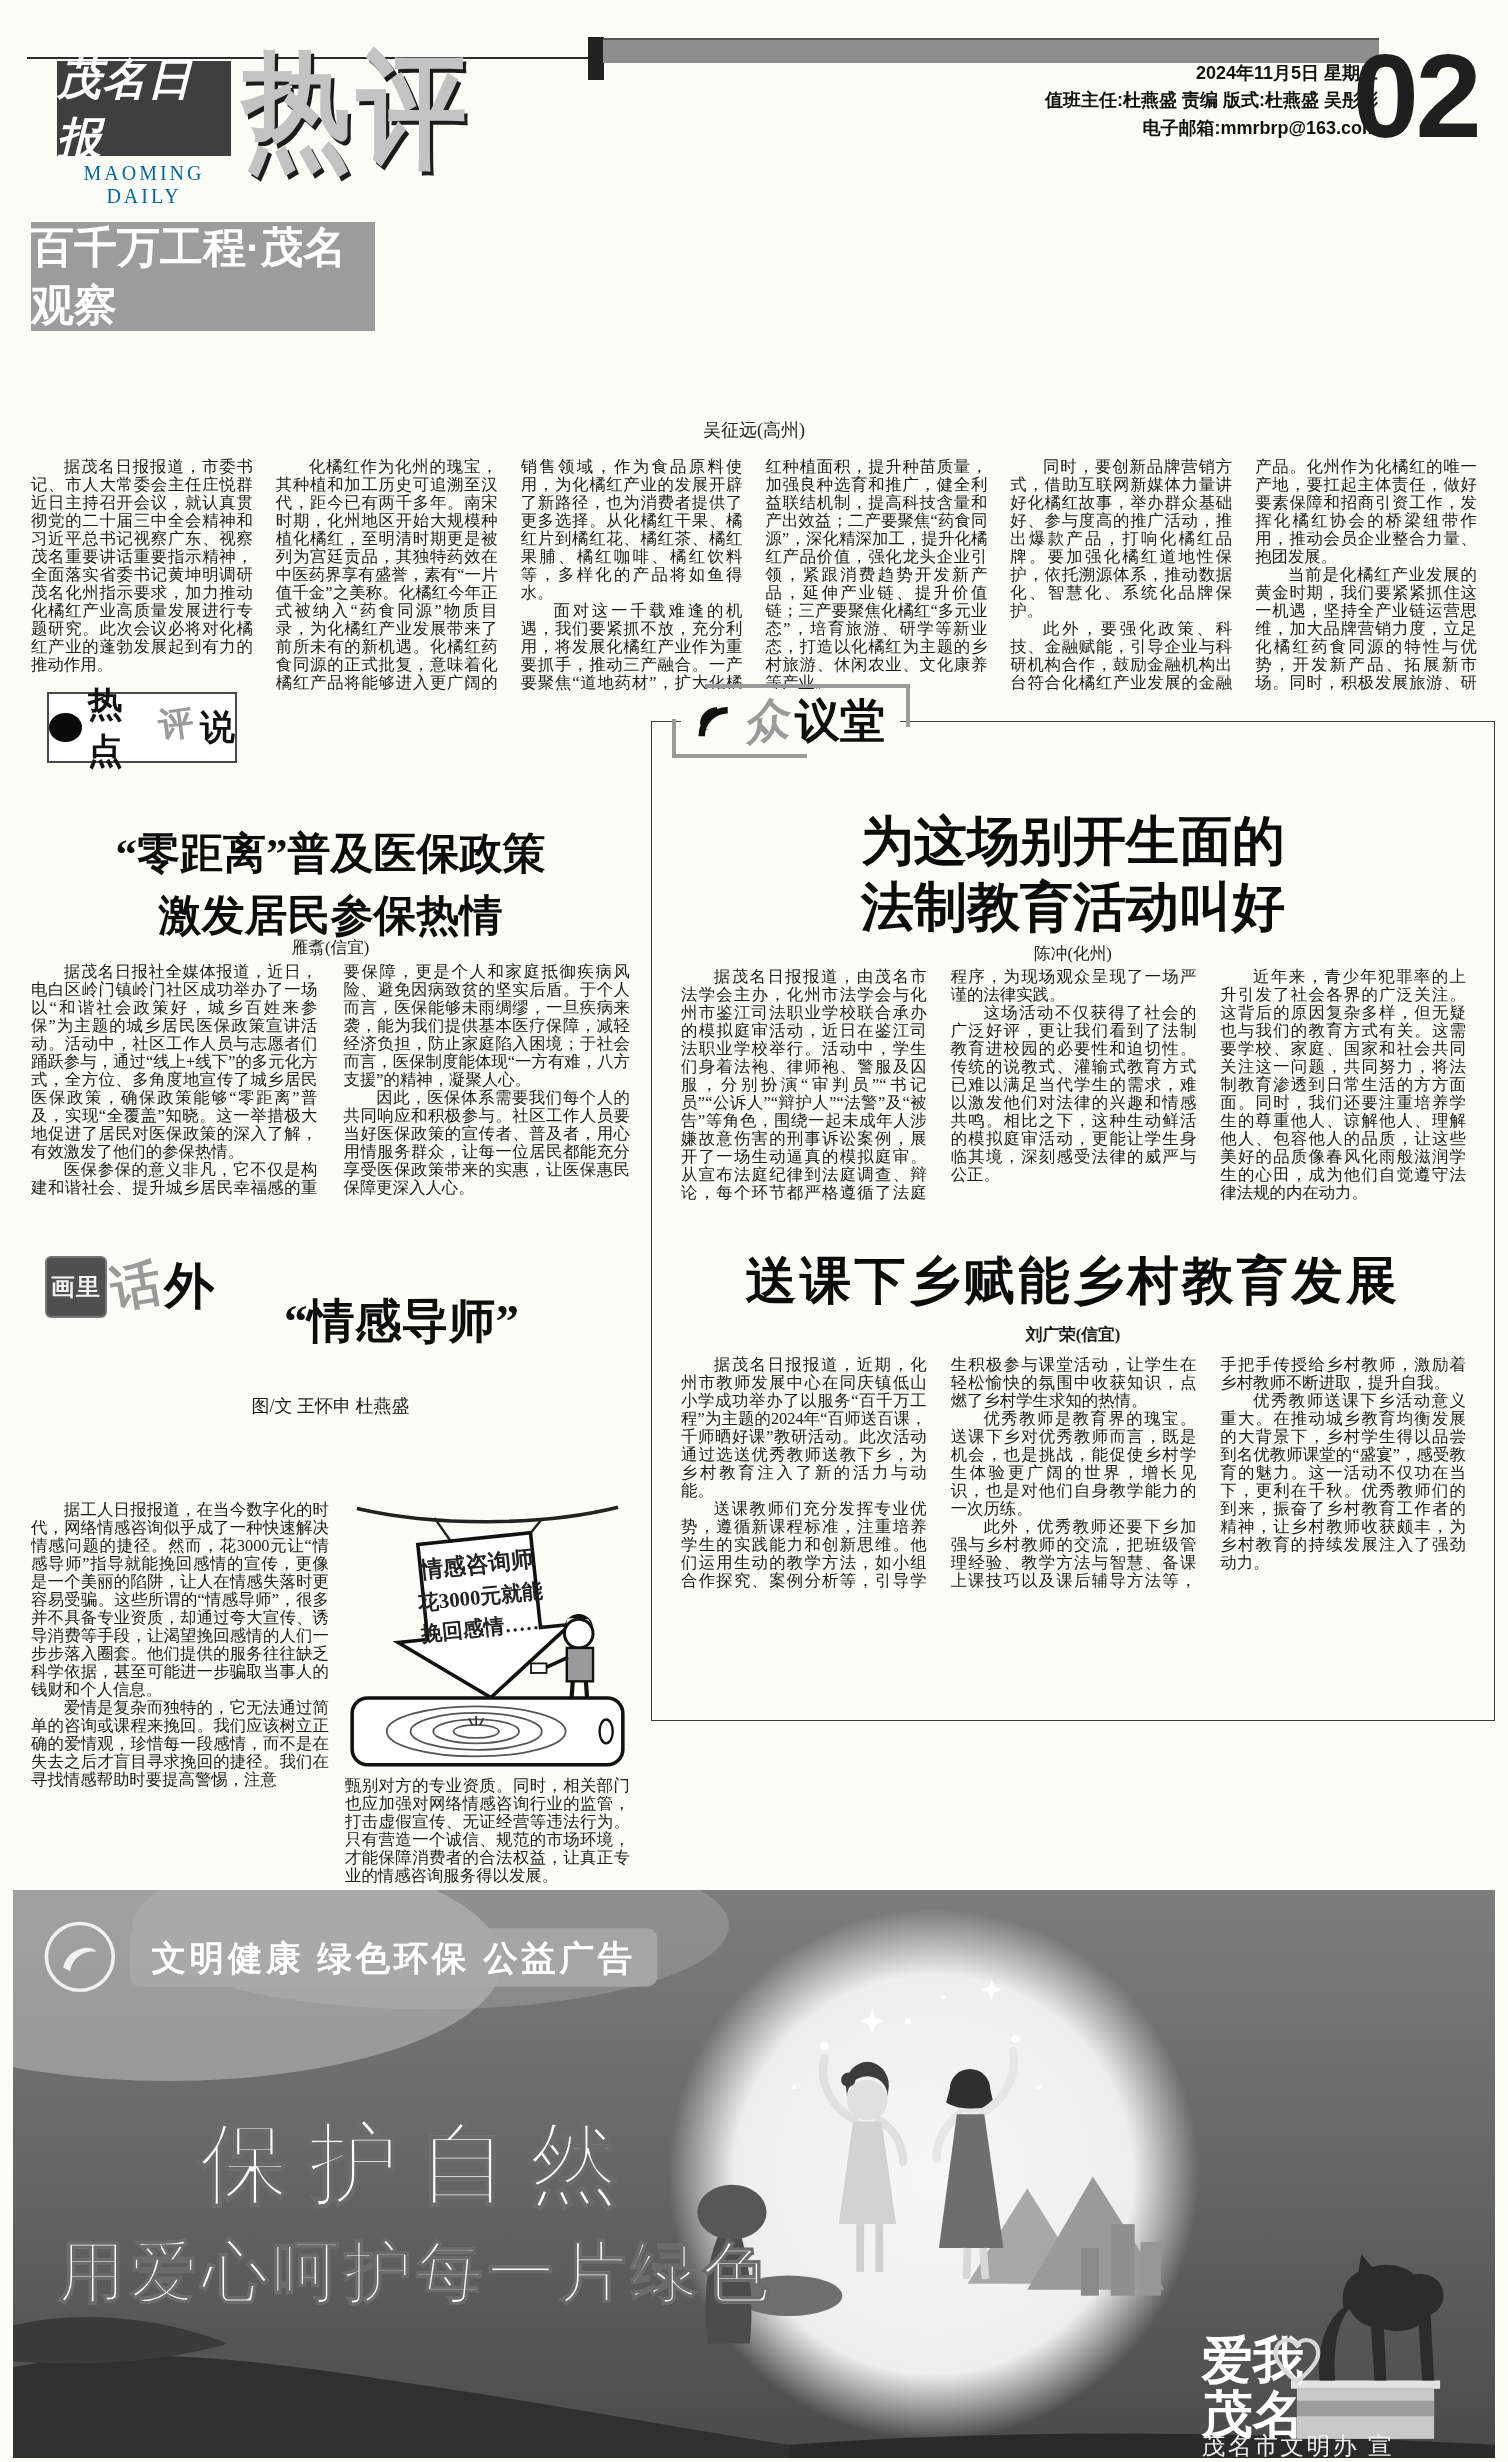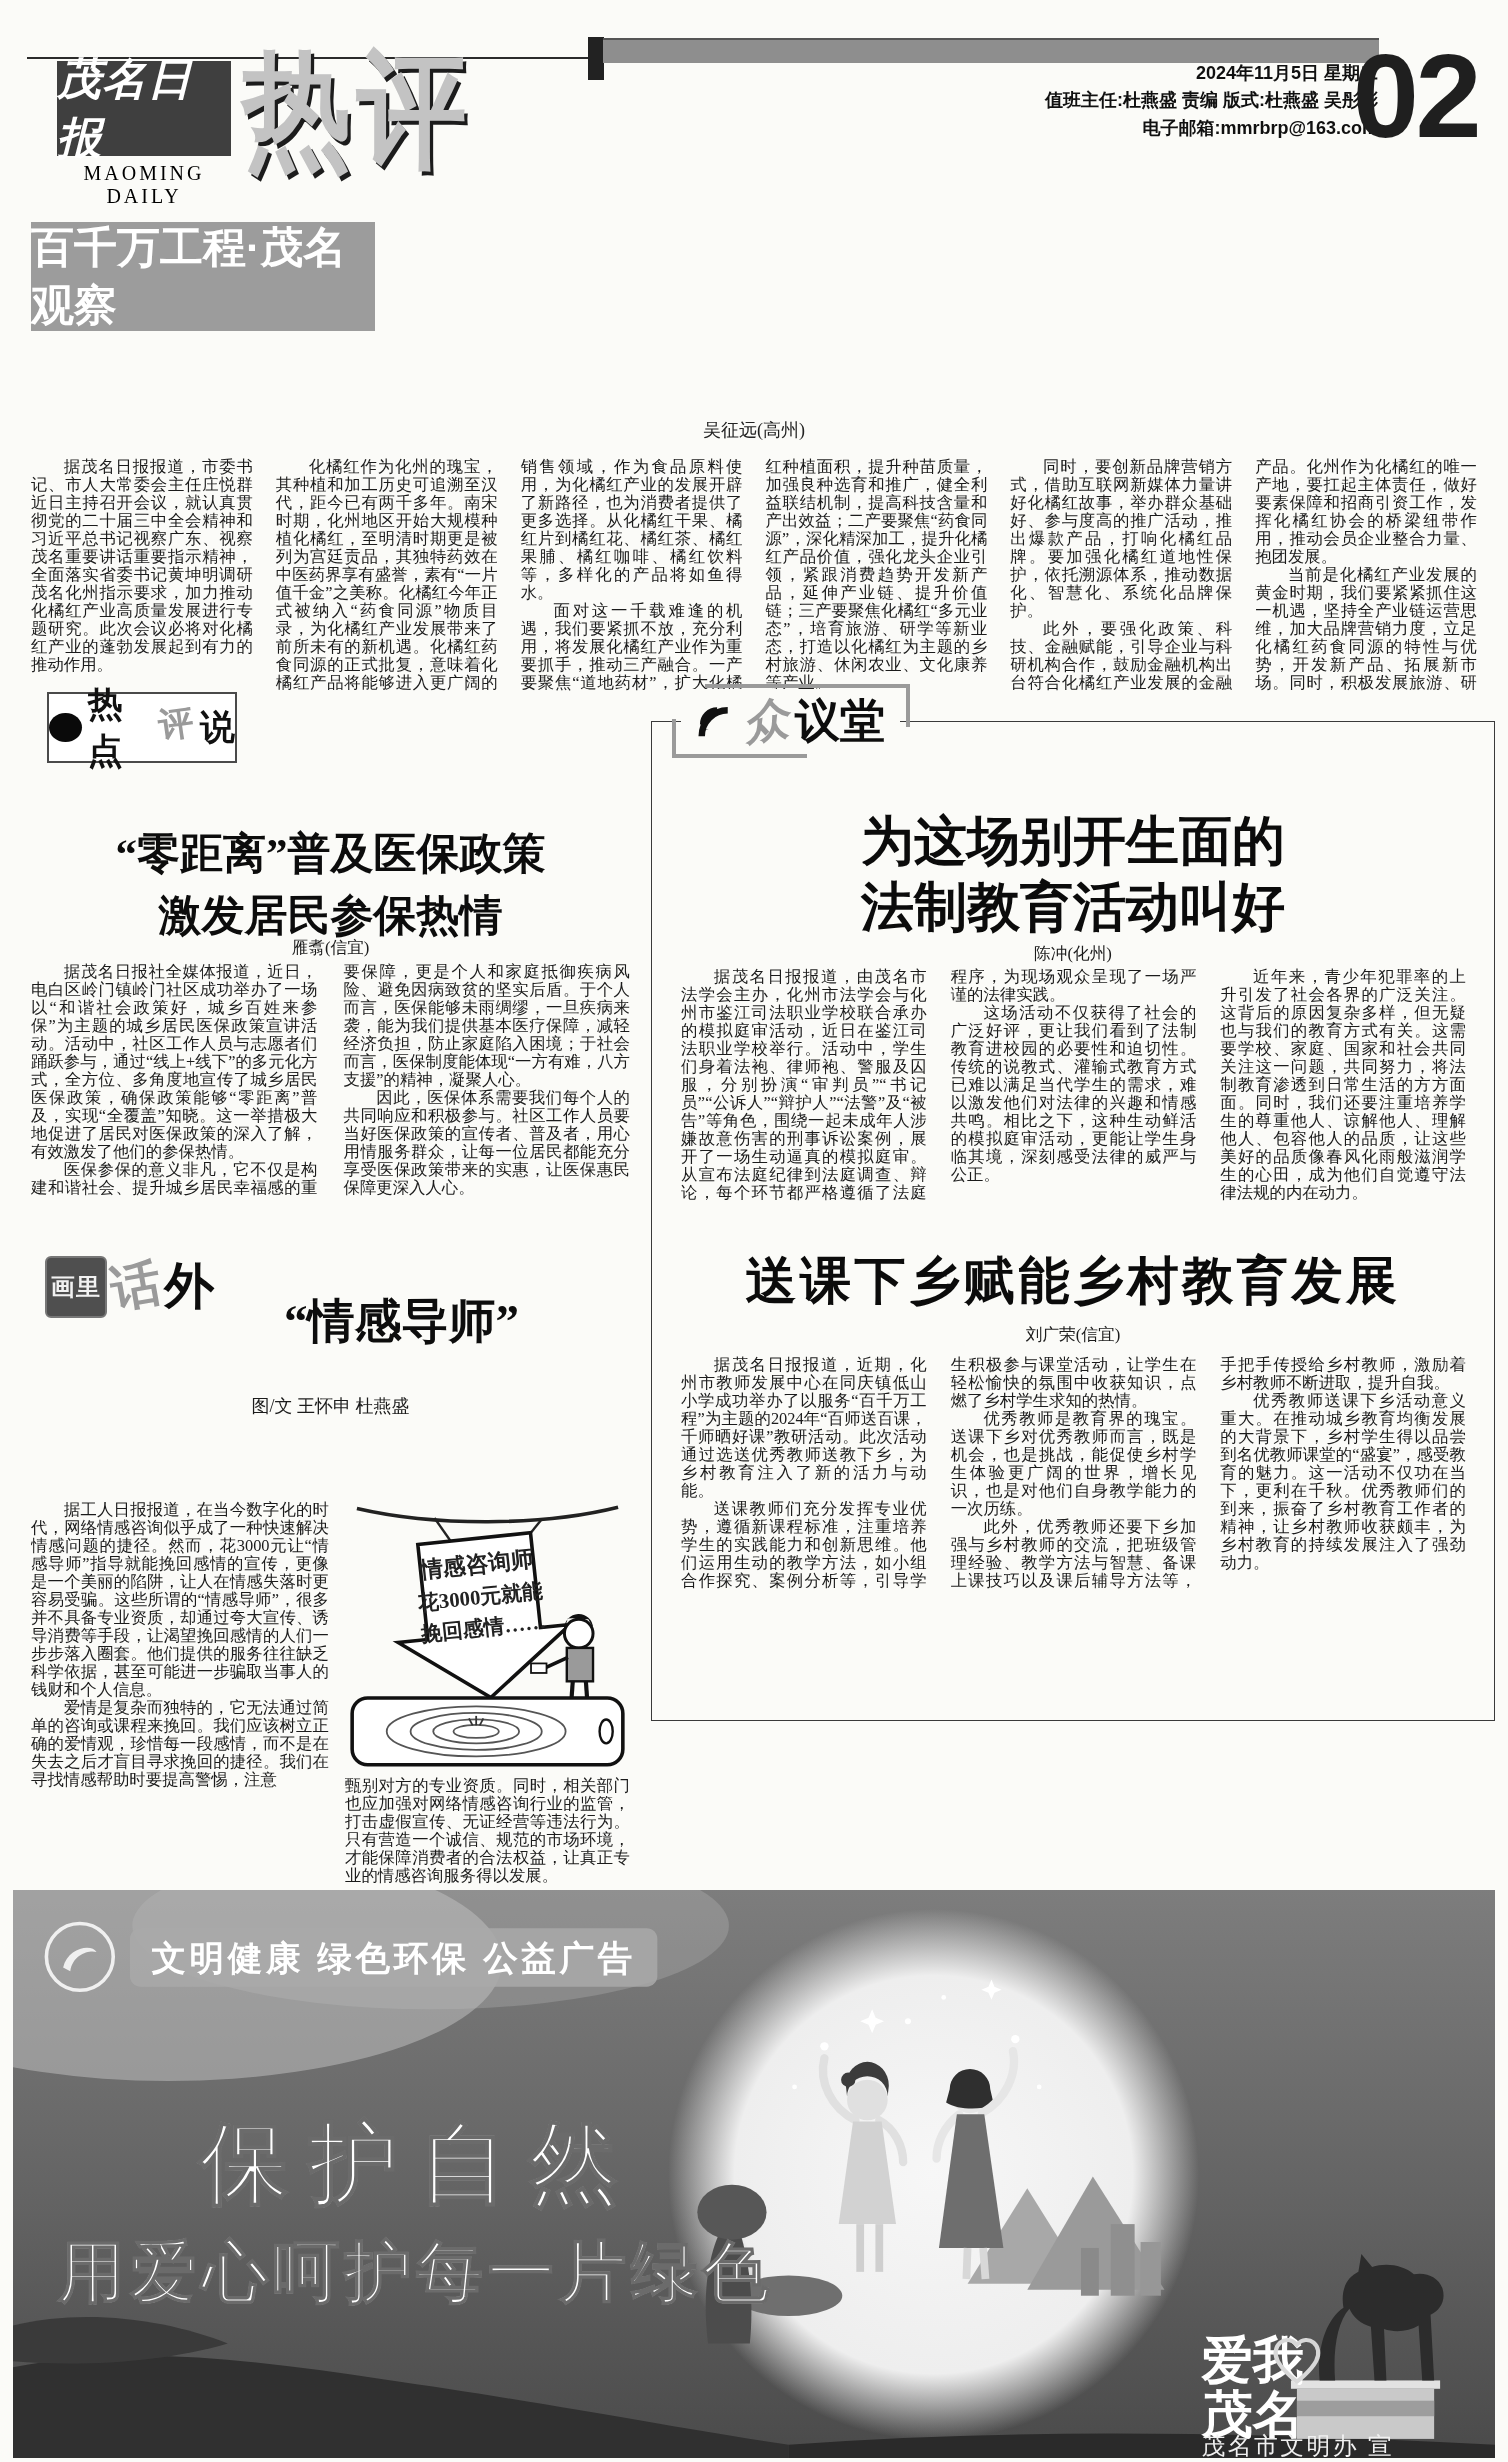--- a/index.html
+++ b/index.html
@@ -7,21 +7,21 @@
   .page{position:relative;width:1508px;height:2462px;background:#fbfbf8;margin:0 auto;
         font-family:"Liberation Serif","DejaVu Serif",serif;color:#1b1b1b;overflow:hidden;}
   .sans{font-family:"Liberation Sans","DejaVu Sans",sans-serif;}
   .abs{position:absolute;}
   
   .rule-top{left:27px;top:57px;width:561px;height:2.4px;background:#2b2b2b;}
   .rule-notch{left:588px;top:37px;width:15.5px;height:43px;background:#222;}
   .rule-bar{left:603px;top:38px;width:776px;height:23px;background:#8e8e8e;border-top:2.4px solid #555;}
   .logo-box{left:57px;top:61px;width:174px;height:95px;background:#3f3f3f;display:flex;align-items:center;justify-content:center;}
   .logo-box span{color:#fff;font-size:44px;font-weight:bold;font-style:italic;letter-spacing:1.2px;}
-  .logo-en{left:57px;top:162px;width:174px;text-align:center;font-size:20px;letter-spacing:3px;color:#000000;}
+  .logo-en{left:57px;top:162px;width:174px;text-align:center;font-size:20px;letter-spacing:3px;color:#0369a1;}
   .edition{left:242px;top:47px;font-size:119px;line-height:1;font-weight:bold;color:#c3c3c3;
            text-shadow:3.6px 4.2px 0 #1c1c1c;letter-spacing:6px;transform:scale(.92,1.08);transform-origin:left top;}
   .hdr-info{right:130px;top:60px;text-align:right;font-size:18px;font-weight:bold;line-height:27.4px;color:#101010;}
   .page-num{right:30px;top:36px;font-size:119px;line-height:1;font-weight:bold;color:#1f1f1f;letter-spacing:-3.6px;}
   
   .tag-box{left:31px;top:222px;width:344px;height:109px;background:#9c9c9c;display:flex;align-items:center;justify-content:center;}
   .tag-box span{color:#fff;font-size:43px;font-weight:bold;}
   .headline{left:0;top:329px;width:1508px;text-align:center;font-size:62px;font-weight:bold;letter-spacing:8.4px;color:#0d0d0d;}
   .main-byline{left:0;top:418px;width:1508px;text-align:center;font-size:18px;color:#222;}
   .cols{text-align:justify;font-size:16.4px;line-height:18px;overflow:hidden;}
@@ -57,21 +57,21 @@
                display:flex;align-items:center;gap:7.2px;}
   .frame-a{position:absolute;top:-4.8px;left:24px;right:-9.5px;height:60%;border-top:4.8px solid #9a9a9a;border-right:4.8px solid #9a9a9a;}
   .frame-b{position:absolute;bottom:-4.8px;left:-9.5px;width:60%;height:55%;border-bottom:4.8px solid #9a9a9a;border-left:4.8px solid #9a9a9a;}
   .forum-label b{font-size:45px;color:#0d0d0d;position:relative;}
   .forum-label .gray{color:#9a9a9a;transform:rotate(-10deg);display:inline-block;font-style:italic;}
   .law-t1{position:absolute;left:0;top:84px;width:100%;text-align:center;font-size:53px;font-weight:bold;color:#0b0b0b;}
   .law-t2{position:absolute;left:0;top:150px;width:100%;text-align:center;font-size:53px;font-weight:bold;color:#0b0b0b;}
   .law-byline{position:absolute;left:0;top:220px;width:100%;text-align:center;font-size:16.7px;}
   .law-text{position:absolute;left:29px;top:246px;width:785px;height:255px;column-count:3;column-gap:24px;}
   .art2-title{position:absolute;left:0;top:525px;width:100%;text-align:center;font-size:51px;font-weight:bold;color:#0b0b0b;letter-spacing:3.6px;}
-  .art2-byline{position:absolute;left:0;top:601px;width:100%;text-align:center;font-size:16.7px;}
+  .art2-byline{position:absolute;left:0;top:601px;width:100%;text-align:center;font-size:16.7px;font-weight:bold;}
   .art2-text{position:absolute;left:29px;top:634px;width:785px;height:353px;column-count:3;column-gap:24px;}
   
   .ad{left:13px;top:1890px;width:1482px;height:568px;}
   .ad svg{display:block;}
   svg text{font-family:"Liberation Sans","DejaVu Sans",sans-serif;}
   svg text.serif{font-family:"Liberation Serif","DejaVu Serif",serif;}
 </style>
 </head>
 <body>
 

